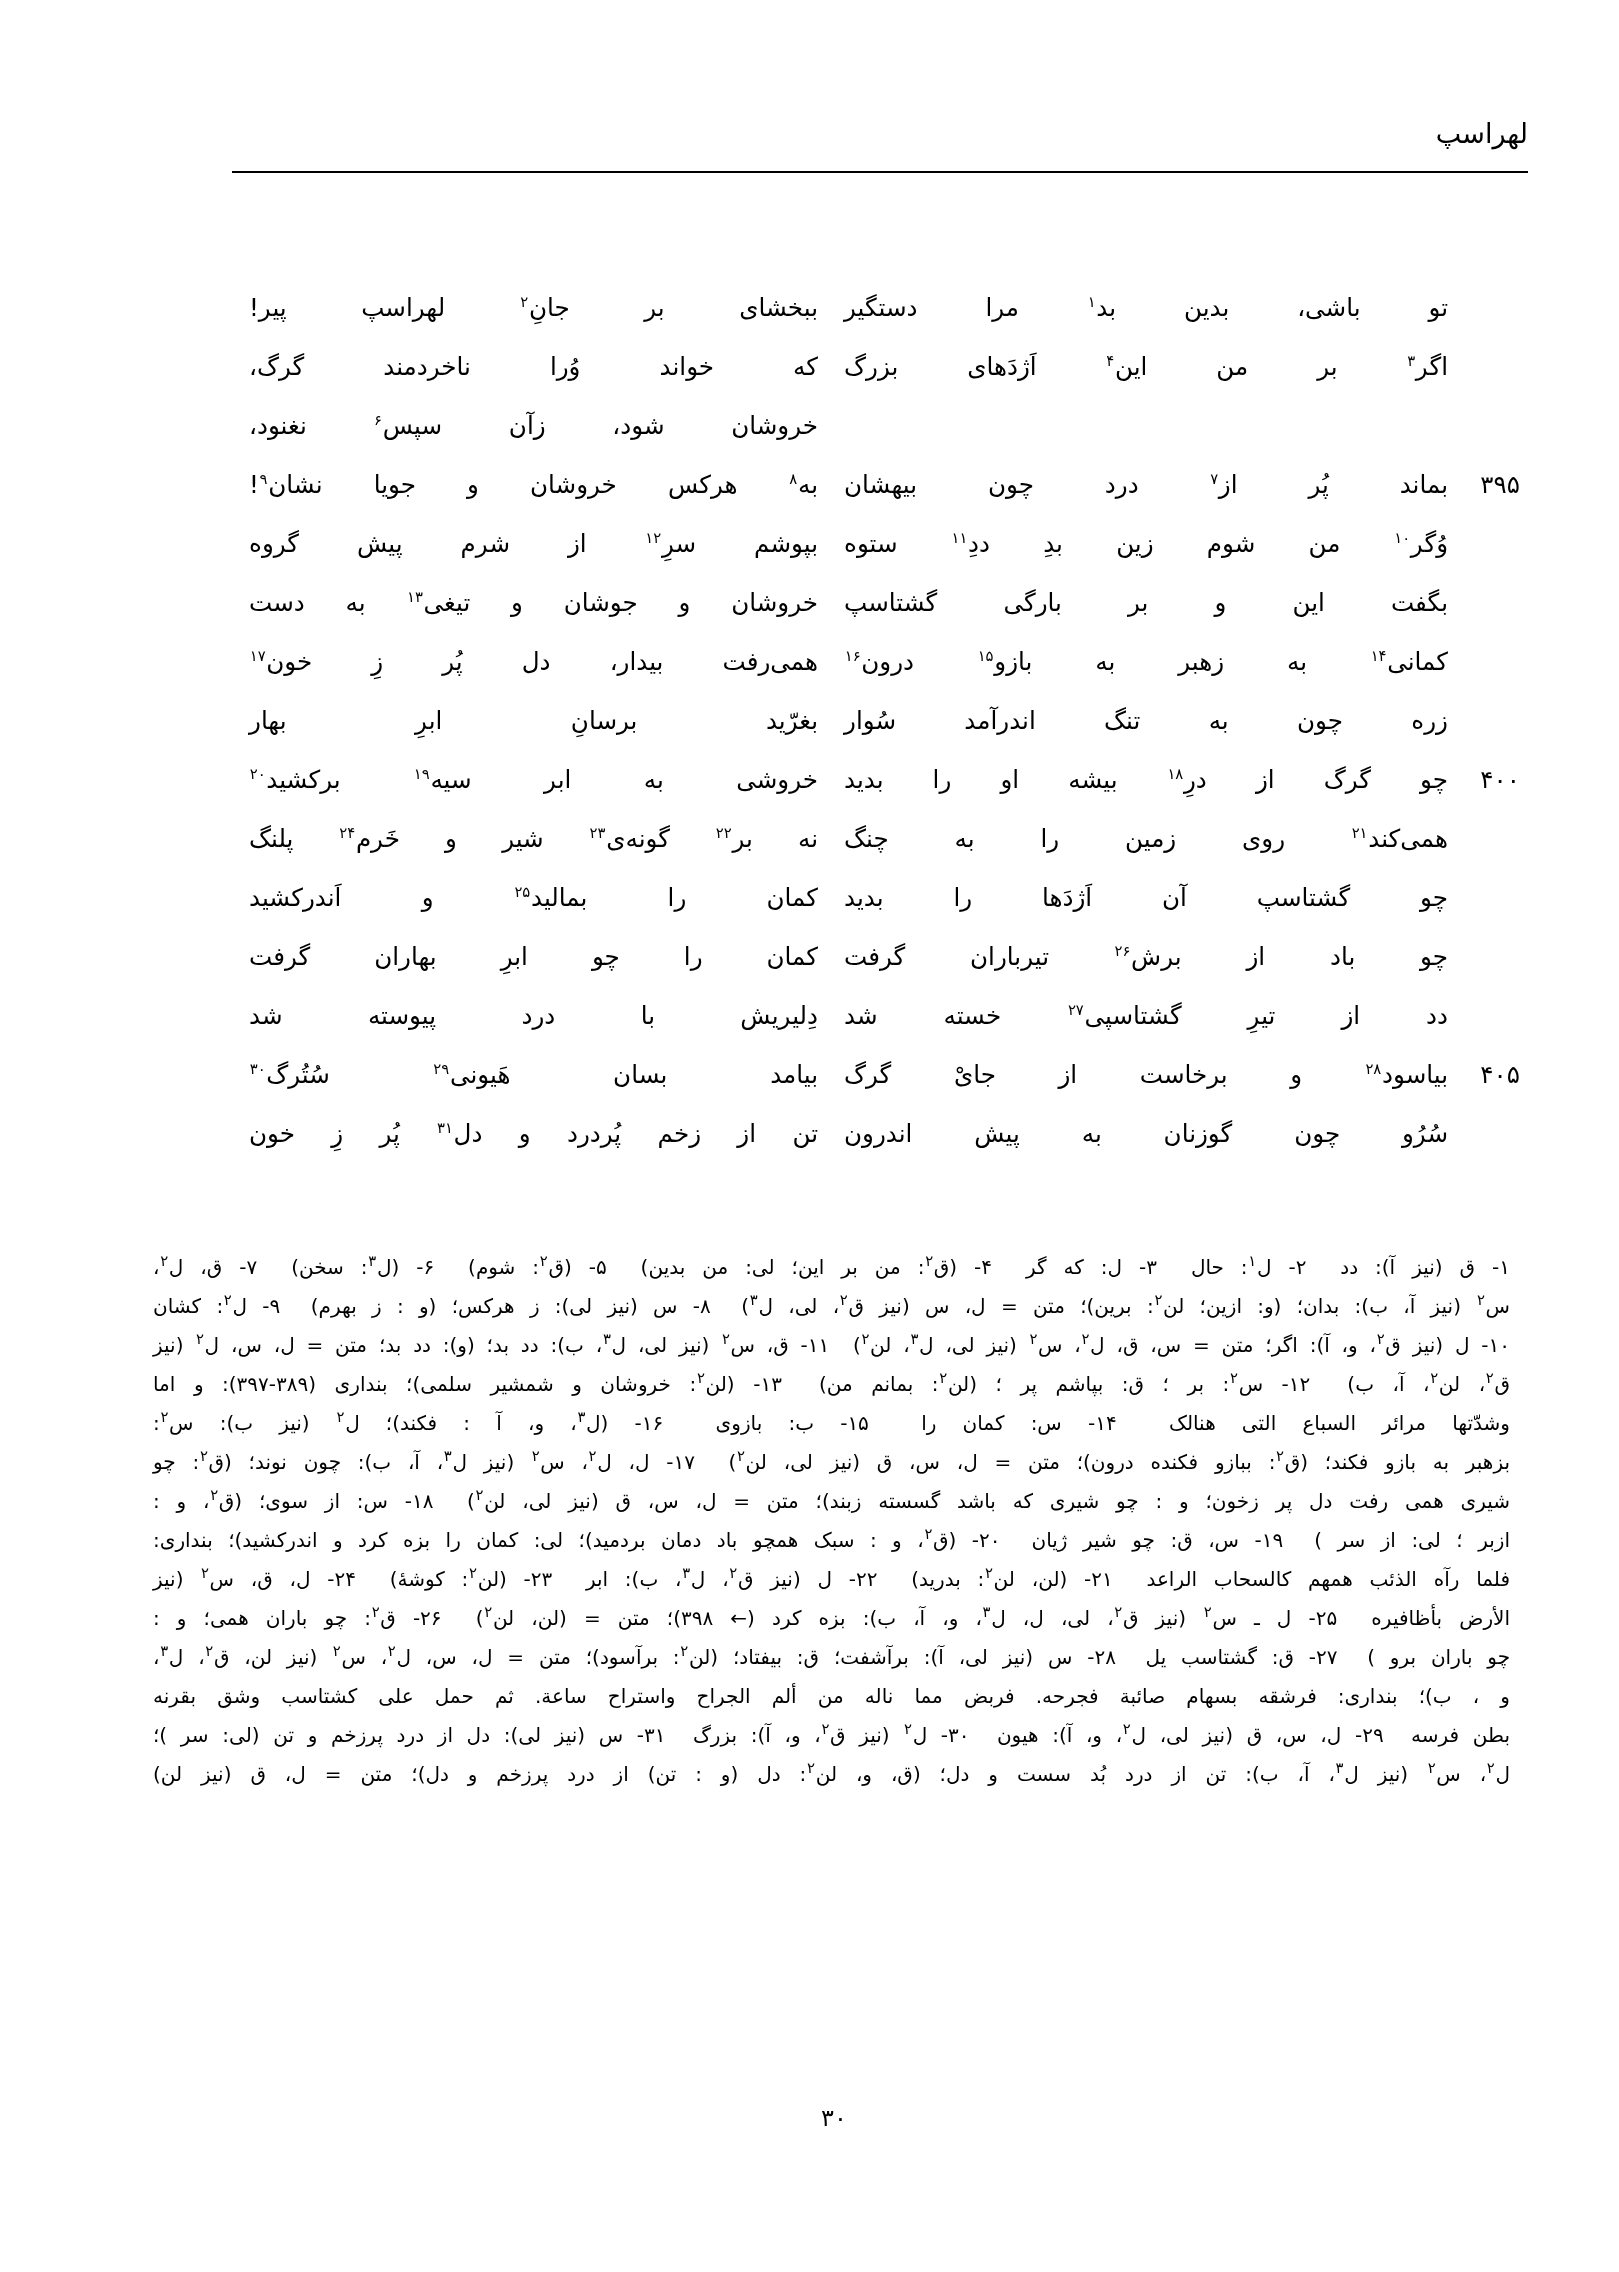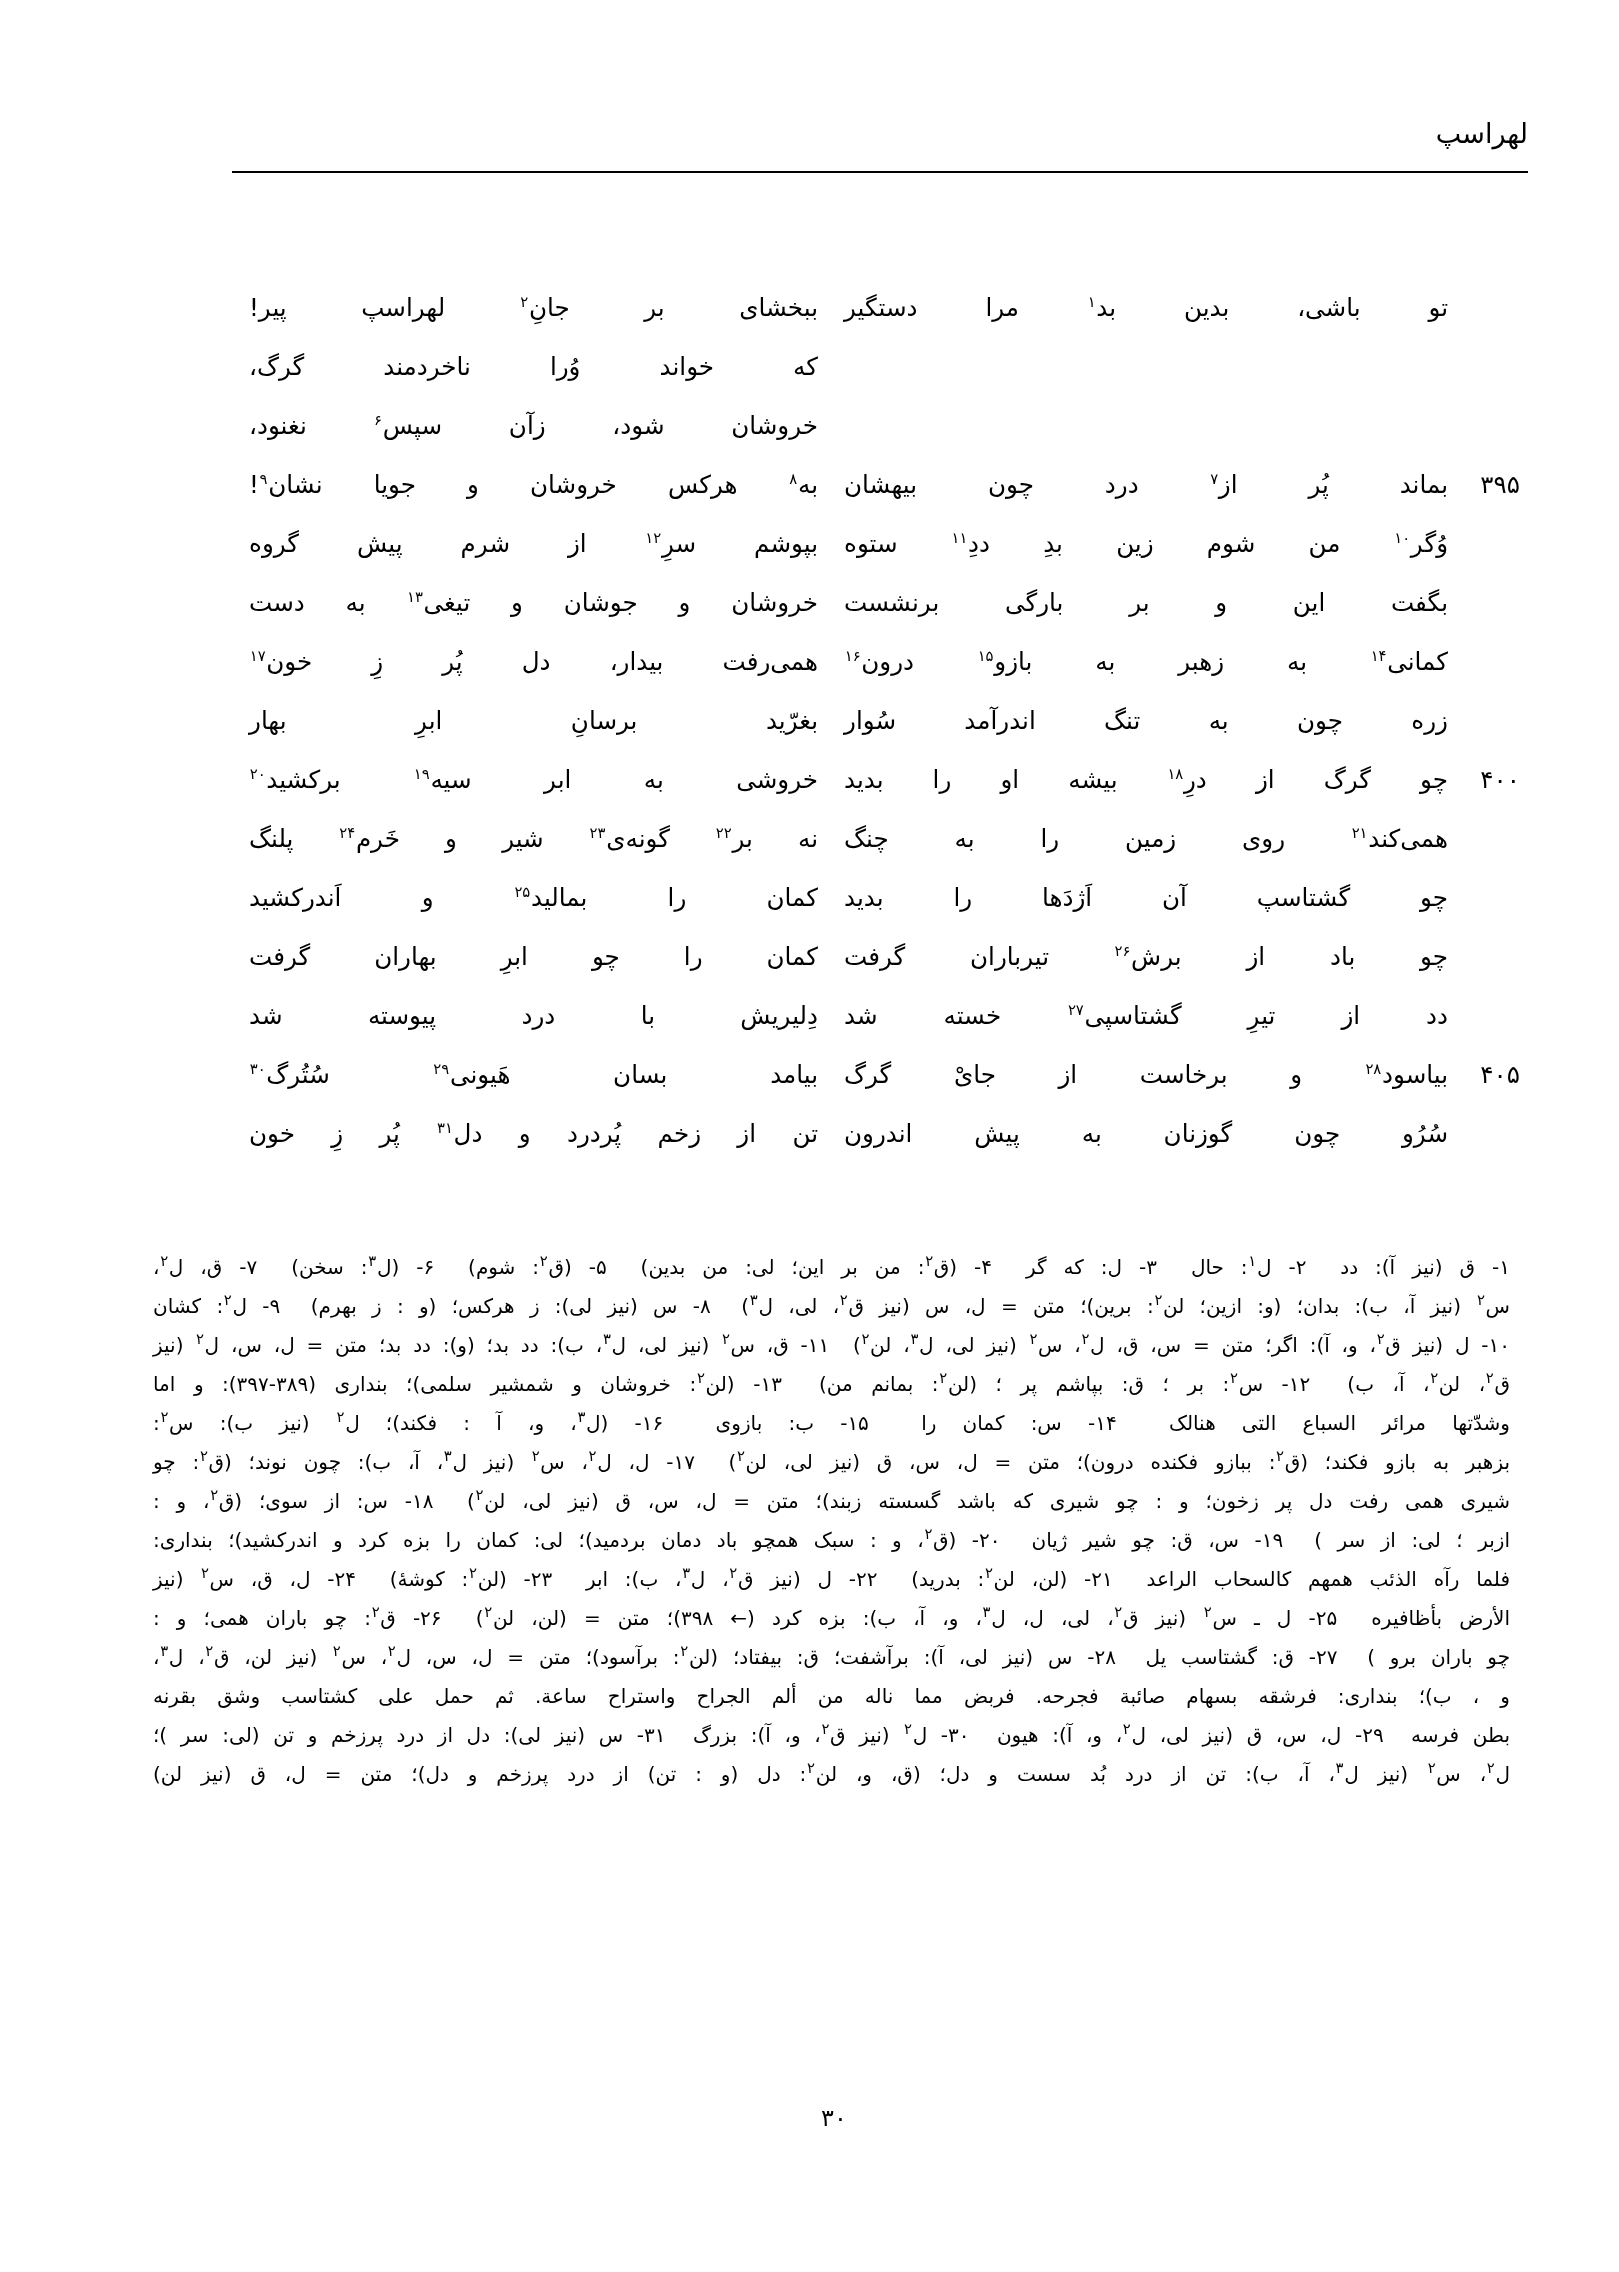--- a/index.html
+++ b/index.html
@@ -147,39 +147,40 @@
   </div>
 
   <div class="verse-block" id="verse-block">
       <div class="verse-row">
         <div class="line-num"></div>
         <div class="hemistich hemi-right">تو باشی، بدین بد<sup class="note">۱</sup> مرا دستگیر</div>
         <div class="hemistich hemi-left">ببخشای بر جانِ<sup class="note">۲</sup> لهراسپ پیر!</div>
       </div>
       <div class="verse-row">
         <div class="line-num"></div>
+        <div class="hemistich hemi-right">اگر<sup class="note">۳</sup> بر من این<sup class="note">۴</sup> اَژدَهای بزرگ</div>
         <div class="hemistich hemi-left">که خواند وُرا ناخردمند گرگ،</div>
       </div>
       <div class="verse-row">
         <div class="line-num"></div>
         <div class="hemistich hemi-left">خروشان شود، زآن سپس<sup class="note">۶</sup> نغنود،</div>
       </div>
       <div class="verse-row">
         <div class="line-num">۳۹۵</div>
         <div class="hemistich hemi-right">بماند پُر از<sup class="note">۷</sup> درد چون بیهشان</div>
         <div class="hemistich hemi-left">به<sup class="note">۸</sup> هرکس خروشان و جویا نشان<sup class="note">۹</sup>!</div>
       </div>
       <div class="verse-row">
         <div class="line-num"></div>
         <div class="hemistich hemi-right">وُگر<sup class="note">۱۰</sup> من شوم زین بدِ ددِ<sup class="note">۱۱</sup> ستوه</div>
         <div class="hemistich hemi-left">بپوشم سرِ<sup class="note">۱۲</sup> از شرم پیش گروه</div>
       </div>
       <div class="verse-row">
         <div class="line-num"></div>
-        <div class="hemistich hemi-right">بگفت این و بر بارگی برنشست</div>
+        <div class="hemistich hemi-right">بگفت این و بر بارگی گشتاسپ</div>
         <div class="hemistich hemi-left">خروشان و جوشان و تیغی<sup class="note">۱۳</sup> به دست</div>
       </div>
       <div class="verse-row">
         <div class="line-num"></div>
         <div class="hemistich hemi-right">کمانی<sup class="note">۱۴</sup> به زهبر به بازو<sup class="note">۱۵</sup> درون<sup class="note">۱۶</sup></div>
         <div class="hemistich hemi-left">همی‌رفت بیدار، دل پُر زِ خون<sup class="note">۱۷</sup></div>
       </div>
       <div class="verse-row">
         <div class="line-num"></div>
         <div class="hemistich hemi-right">زره چون به تنگ اندرآمد سُوار</div>

